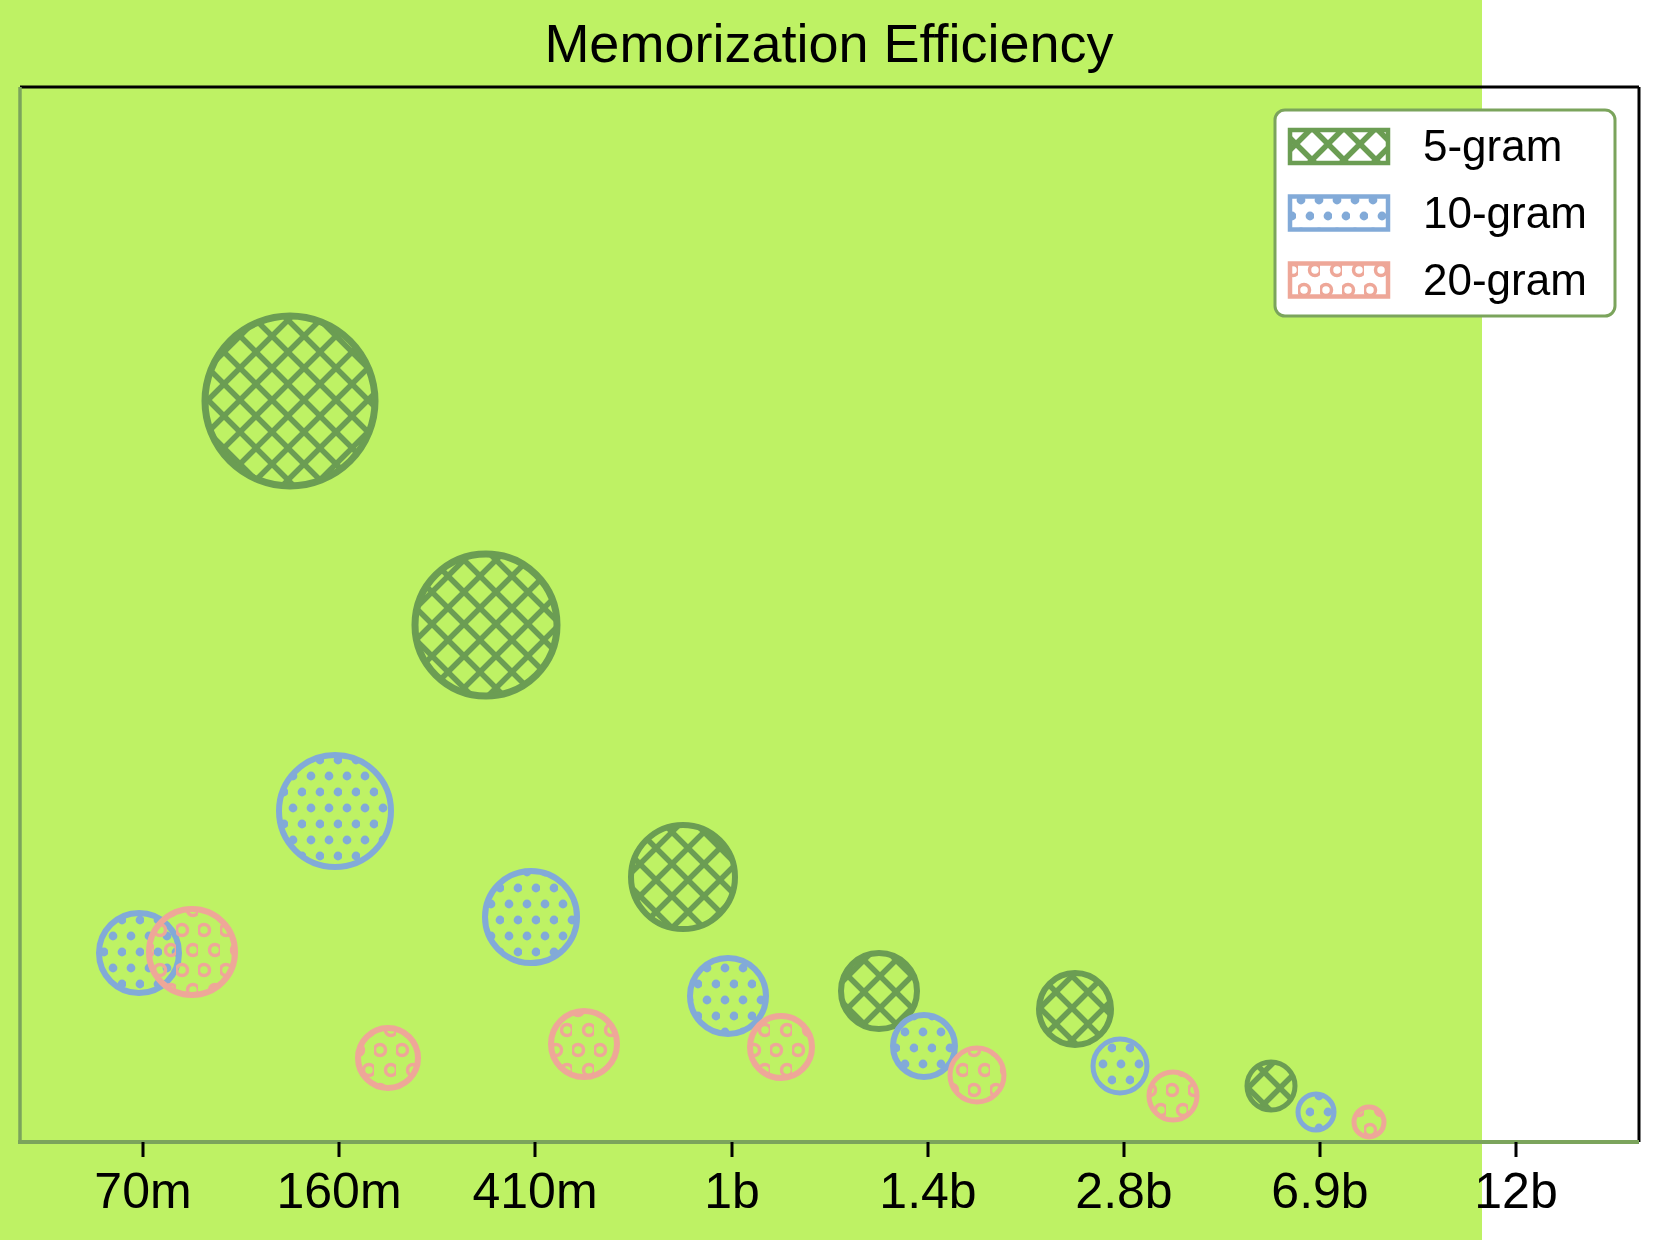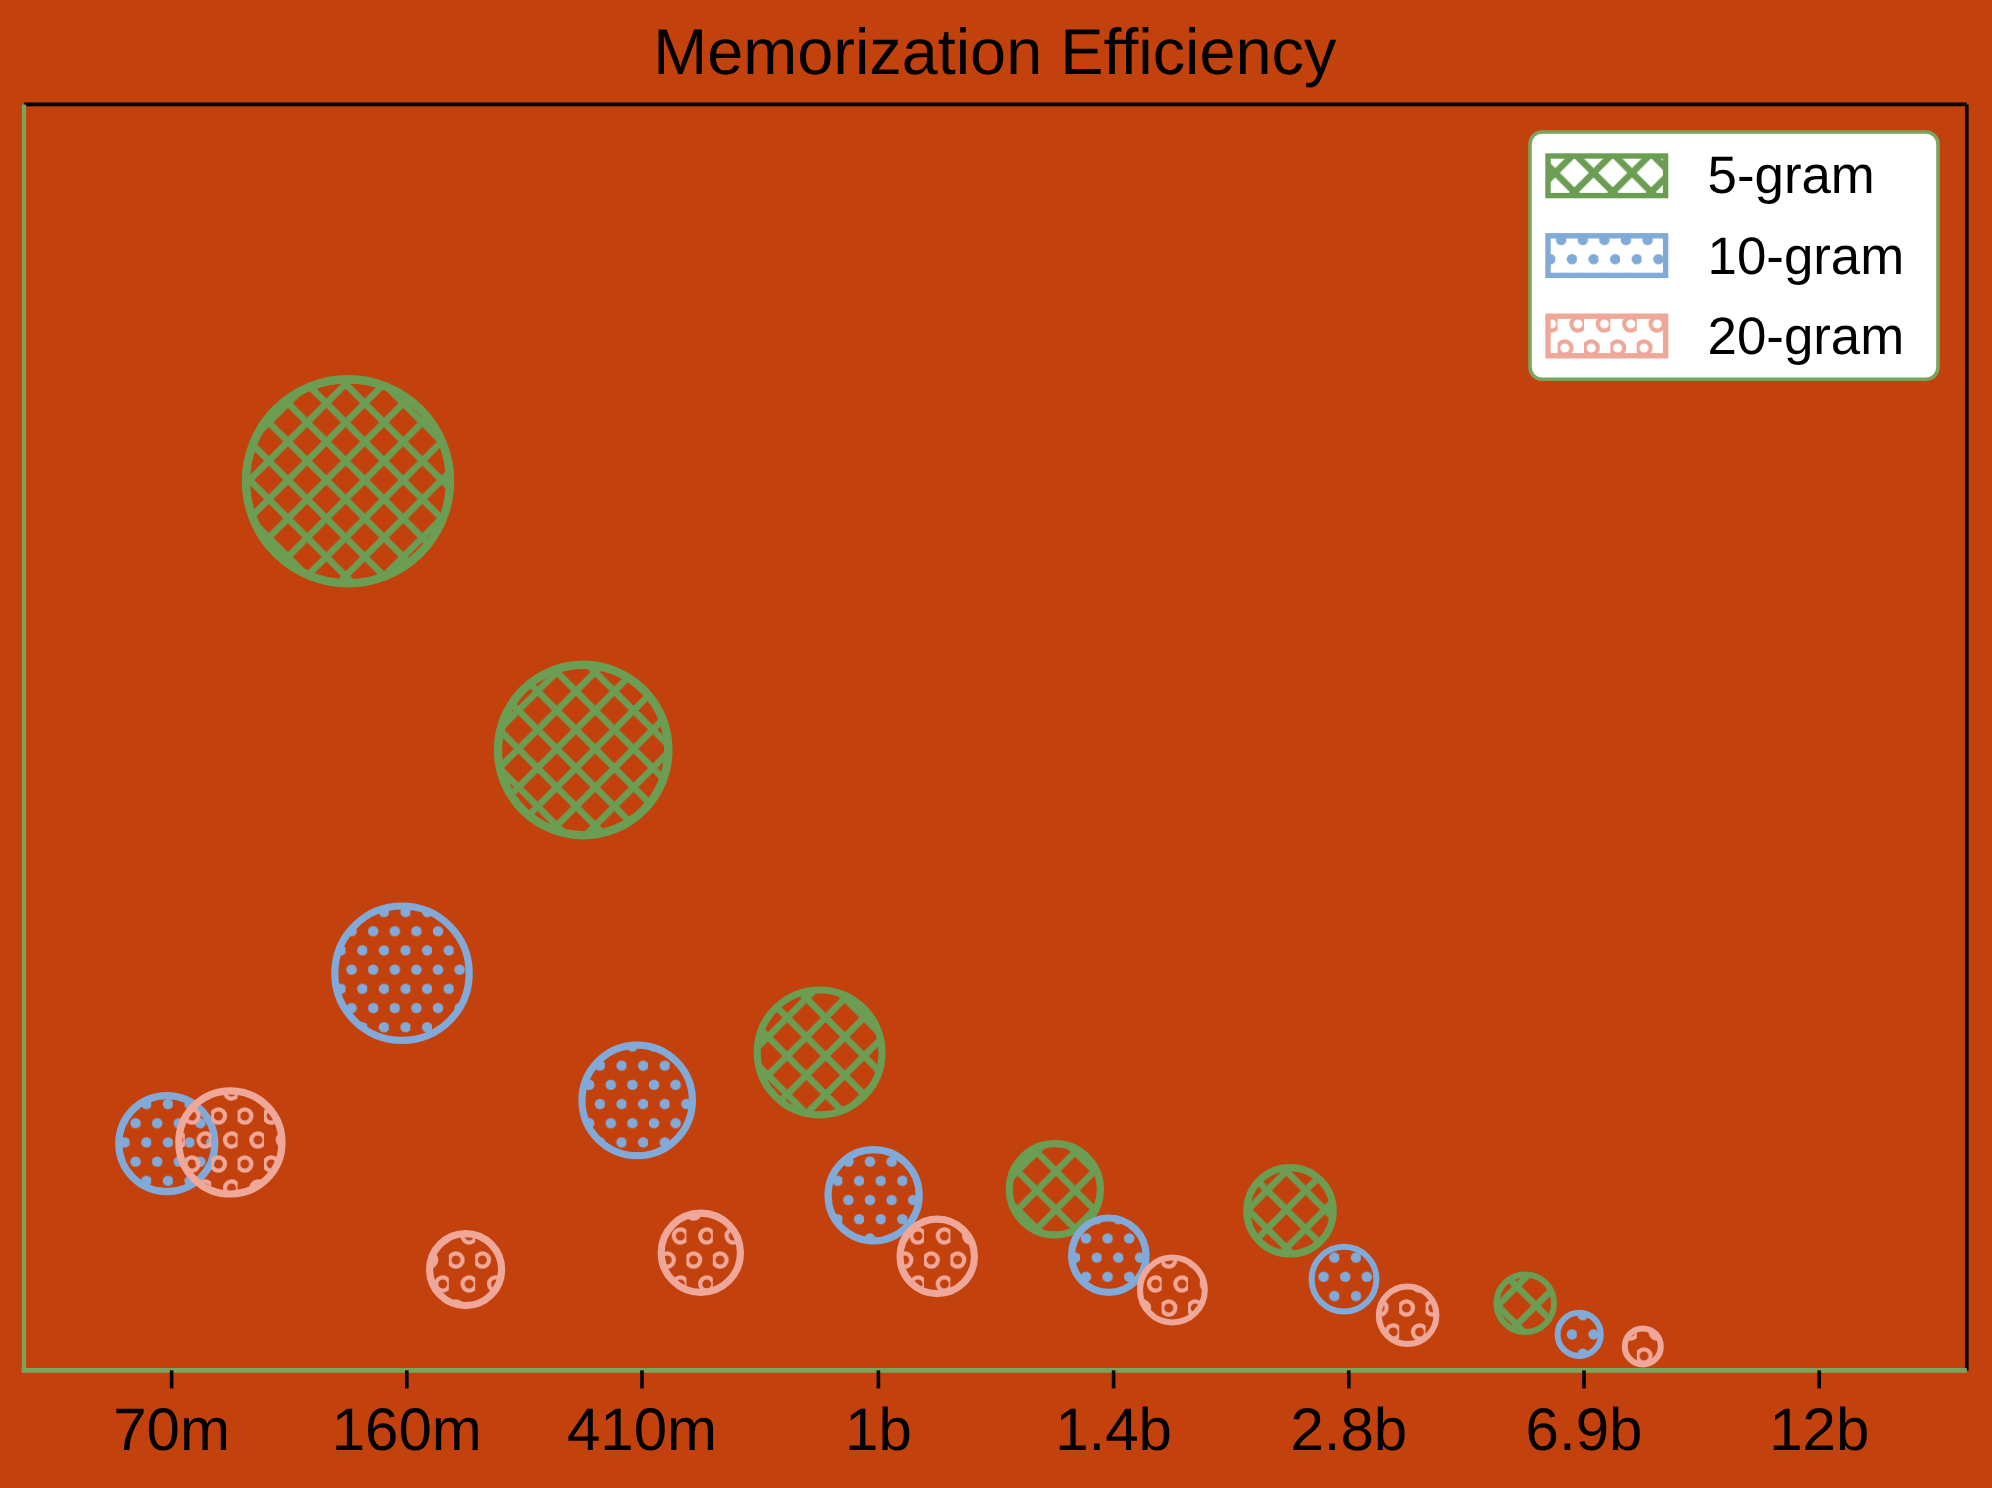--- a/index.html
+++ b/index.html
@@ -1,16 +1,16 @@
 <!DOCTYPE html>
 <html><head>
 <meta charset="utf-8">
 <style>
   html,body{margin:0;padding:0;background:#ffffff;}
-  .figure{width:1660px;height:1240px;background:#c2410c;position:relative;
+  .figure{width:1482px;height:1240px;background:#bef264;position:relative;
           font-family:"Liberation Sans","DejaVu Sans",sans-serif;}
   svg text{font-family:"Liberation Sans","DejaVu Sans",sans-serif;fill:#000000;}
   .chart-title{font-size:54px;text-anchor:middle;}
   .tick-label{font-size:50px;text-anchor:middle;}
   .legend-label{font-size:44px;text-anchor:start;}
 </style>
 </head>
 <body>
 
 <div class="figure">

